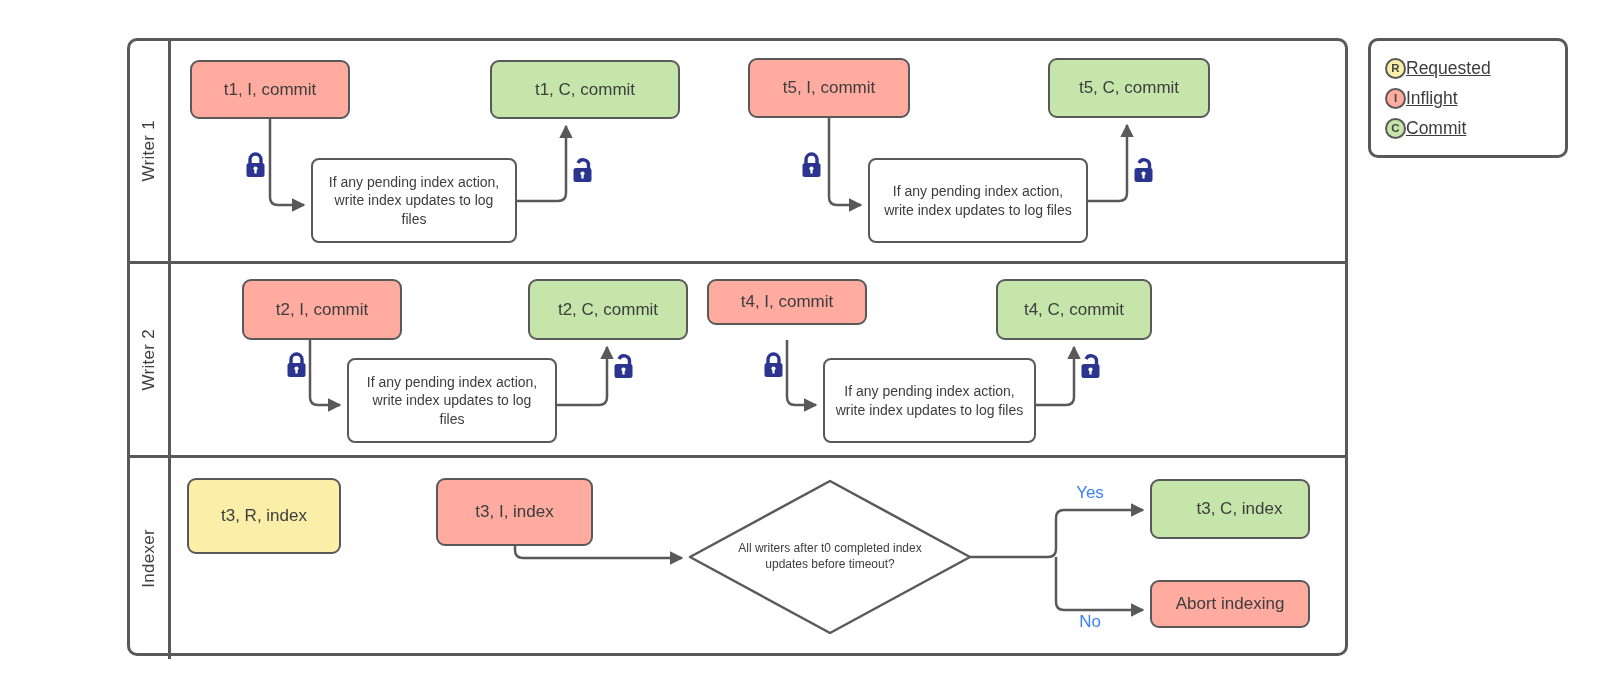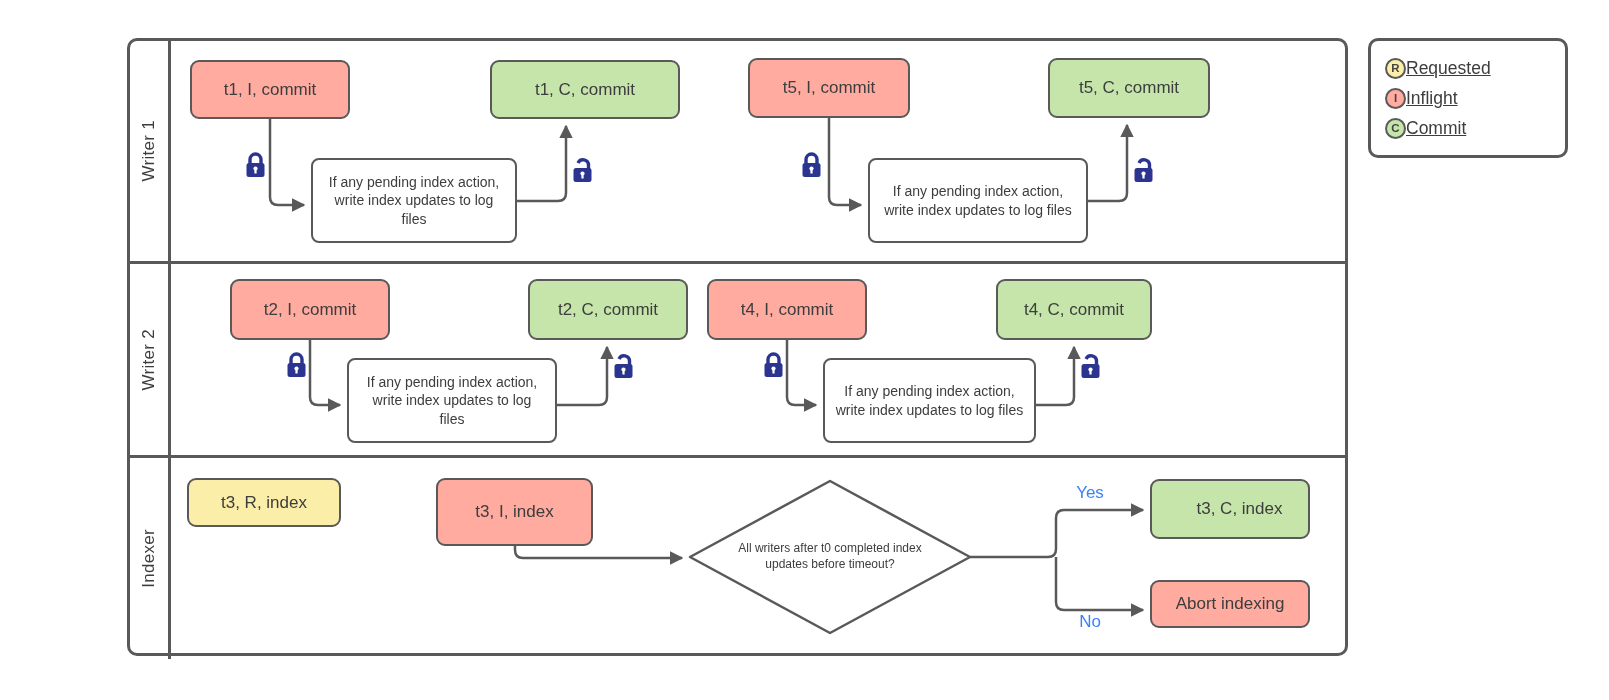--- a/index.html
+++ b/index.html
@@ -113,40 +113,40 @@
 <div class="node state-inflight" style="left:748px;top:58px;width:162px;height:60px;">
   <span>t5, I, commit</span>
 </div>
 <div class="node state-commit" style="left:1048px;top:58px;width:162px;height:60px;">
   <span>t5, C, commit</span>
 </div>
 <div class="node proc" style="left:868px;top:158px;width:220px;height:85px;">
   <span>If any pending index action, write index updates to log files</span>
 </div>
 
-<div class="node state-inflight" style="left:230px;top:279px;width:160px;height:61px;">
+<div class="node state-inflight" style="left:242px;top:279px;width:160px;height:61px;">
   <span>t2, I, commit</span>
 </div>
 <div class="node state-commit" style="left:528px;top:279px;width:160px;height:61px;">
   <span>t2, C, commit</span>
 </div>
 <div class="node proc" style="left:347px;top:358px;width:210px;height:85px;">
   <span>If any pending index action, write index updates to log files</span>
 </div>
-<div class="node state-inflight" style="left:707px;top:279px;width:160px;height:61px;">
+<div class="node state-inflight" style="left:707px;top:279px;width:160px;height:46px;">
   <span>t4, I, commit</span>
 </div>
 <div class="node state-commit" style="left:996px;top:279px;width:156px;height:61px;">
   <span>t4, C, commit</span>
 </div>
 <div class="node proc" style="left:823px;top:358px;width:213px;height:85px;">
   <span>If any pending index action, write index updates to log files</span>
 </div>
 
-<div class="node state-requested" style="left:187px;top:478px;width:154px;height:49px;">
+<div class="node state-requested" style="left:187px;top:478px;width:154px;height:76px;">
   <span>t3, R, index</span>
 </div>
 <div class="node state-inflight" style="left:436px;top:478px;width:157px;height:68px;">
   <span>t3, I, index</span>
 </div>
 <div class="diamond-text" style="left:735px;top:517px;width:190px;height:80px;">All writers after t0 completed index updates before timeout?</div>
 <div class="node state-commit" style="left:1150px;top:479px;width:160px;height:60px;padding-left:19px;">
   <span>t3, C, index</span>
 </div>
 <div class="node state-inflight" style="left:1150px;top:580px;width:160px;height:48px;">

